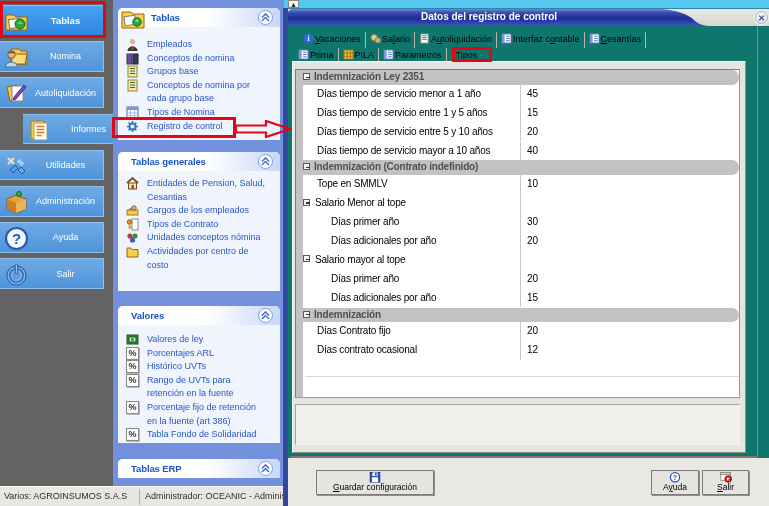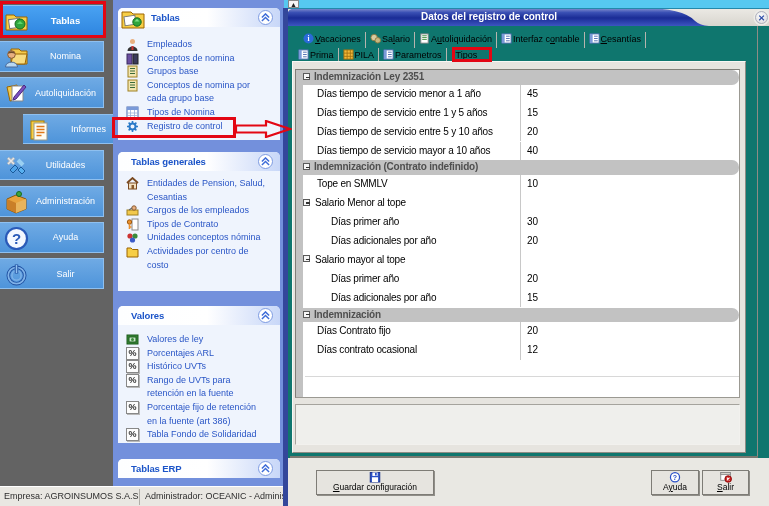--- a/index.html
+++ b/index.html
@@ -400,21 +400,21 @@
       </svg>
     <div class="cap"><span class="u">S</span>alir</div>
   </div>
 </div>
 <div class="abs" id="cyan"></div>
 <div class="abs" id="cyanbox">▲</div>
 <div class="abs" id="navedge"></div>
 
 <div class="abs" id="statusbar">
   <div class="sep"></div>
-  <div class="s1">Empresa: AGROINSUMOS S.A.S</div>
+  <div class="s1">Varios: AGROINSUMOS S.A.S</div>
   <div class="s2">Administrador: OCEANIC - Administra</div>
 </div>
 
 <div class="red" style="left:0px; top:1px; width:106px; height:37px; border-width:3.5px;"></div>
 <div class="red" style="left:112px; top:117px; width:124px; height:21px; border-width:3.5px;"></div>
 <div class="red" style="left:452px; top:47px; width:40px; height:15px;"></div>
 <svg class="abs" style="left:235px; top:120px; z-index:10;" width="57" height="18" viewBox="0 0 57 18">
   <path d="M1 5.5 L31 5.5 L31 1 L55 9 L31 17 L31 12.5 L1 12.5 Z" fill="none" stroke="#E30613" stroke-width="2.2"></path>
 </svg>
 

